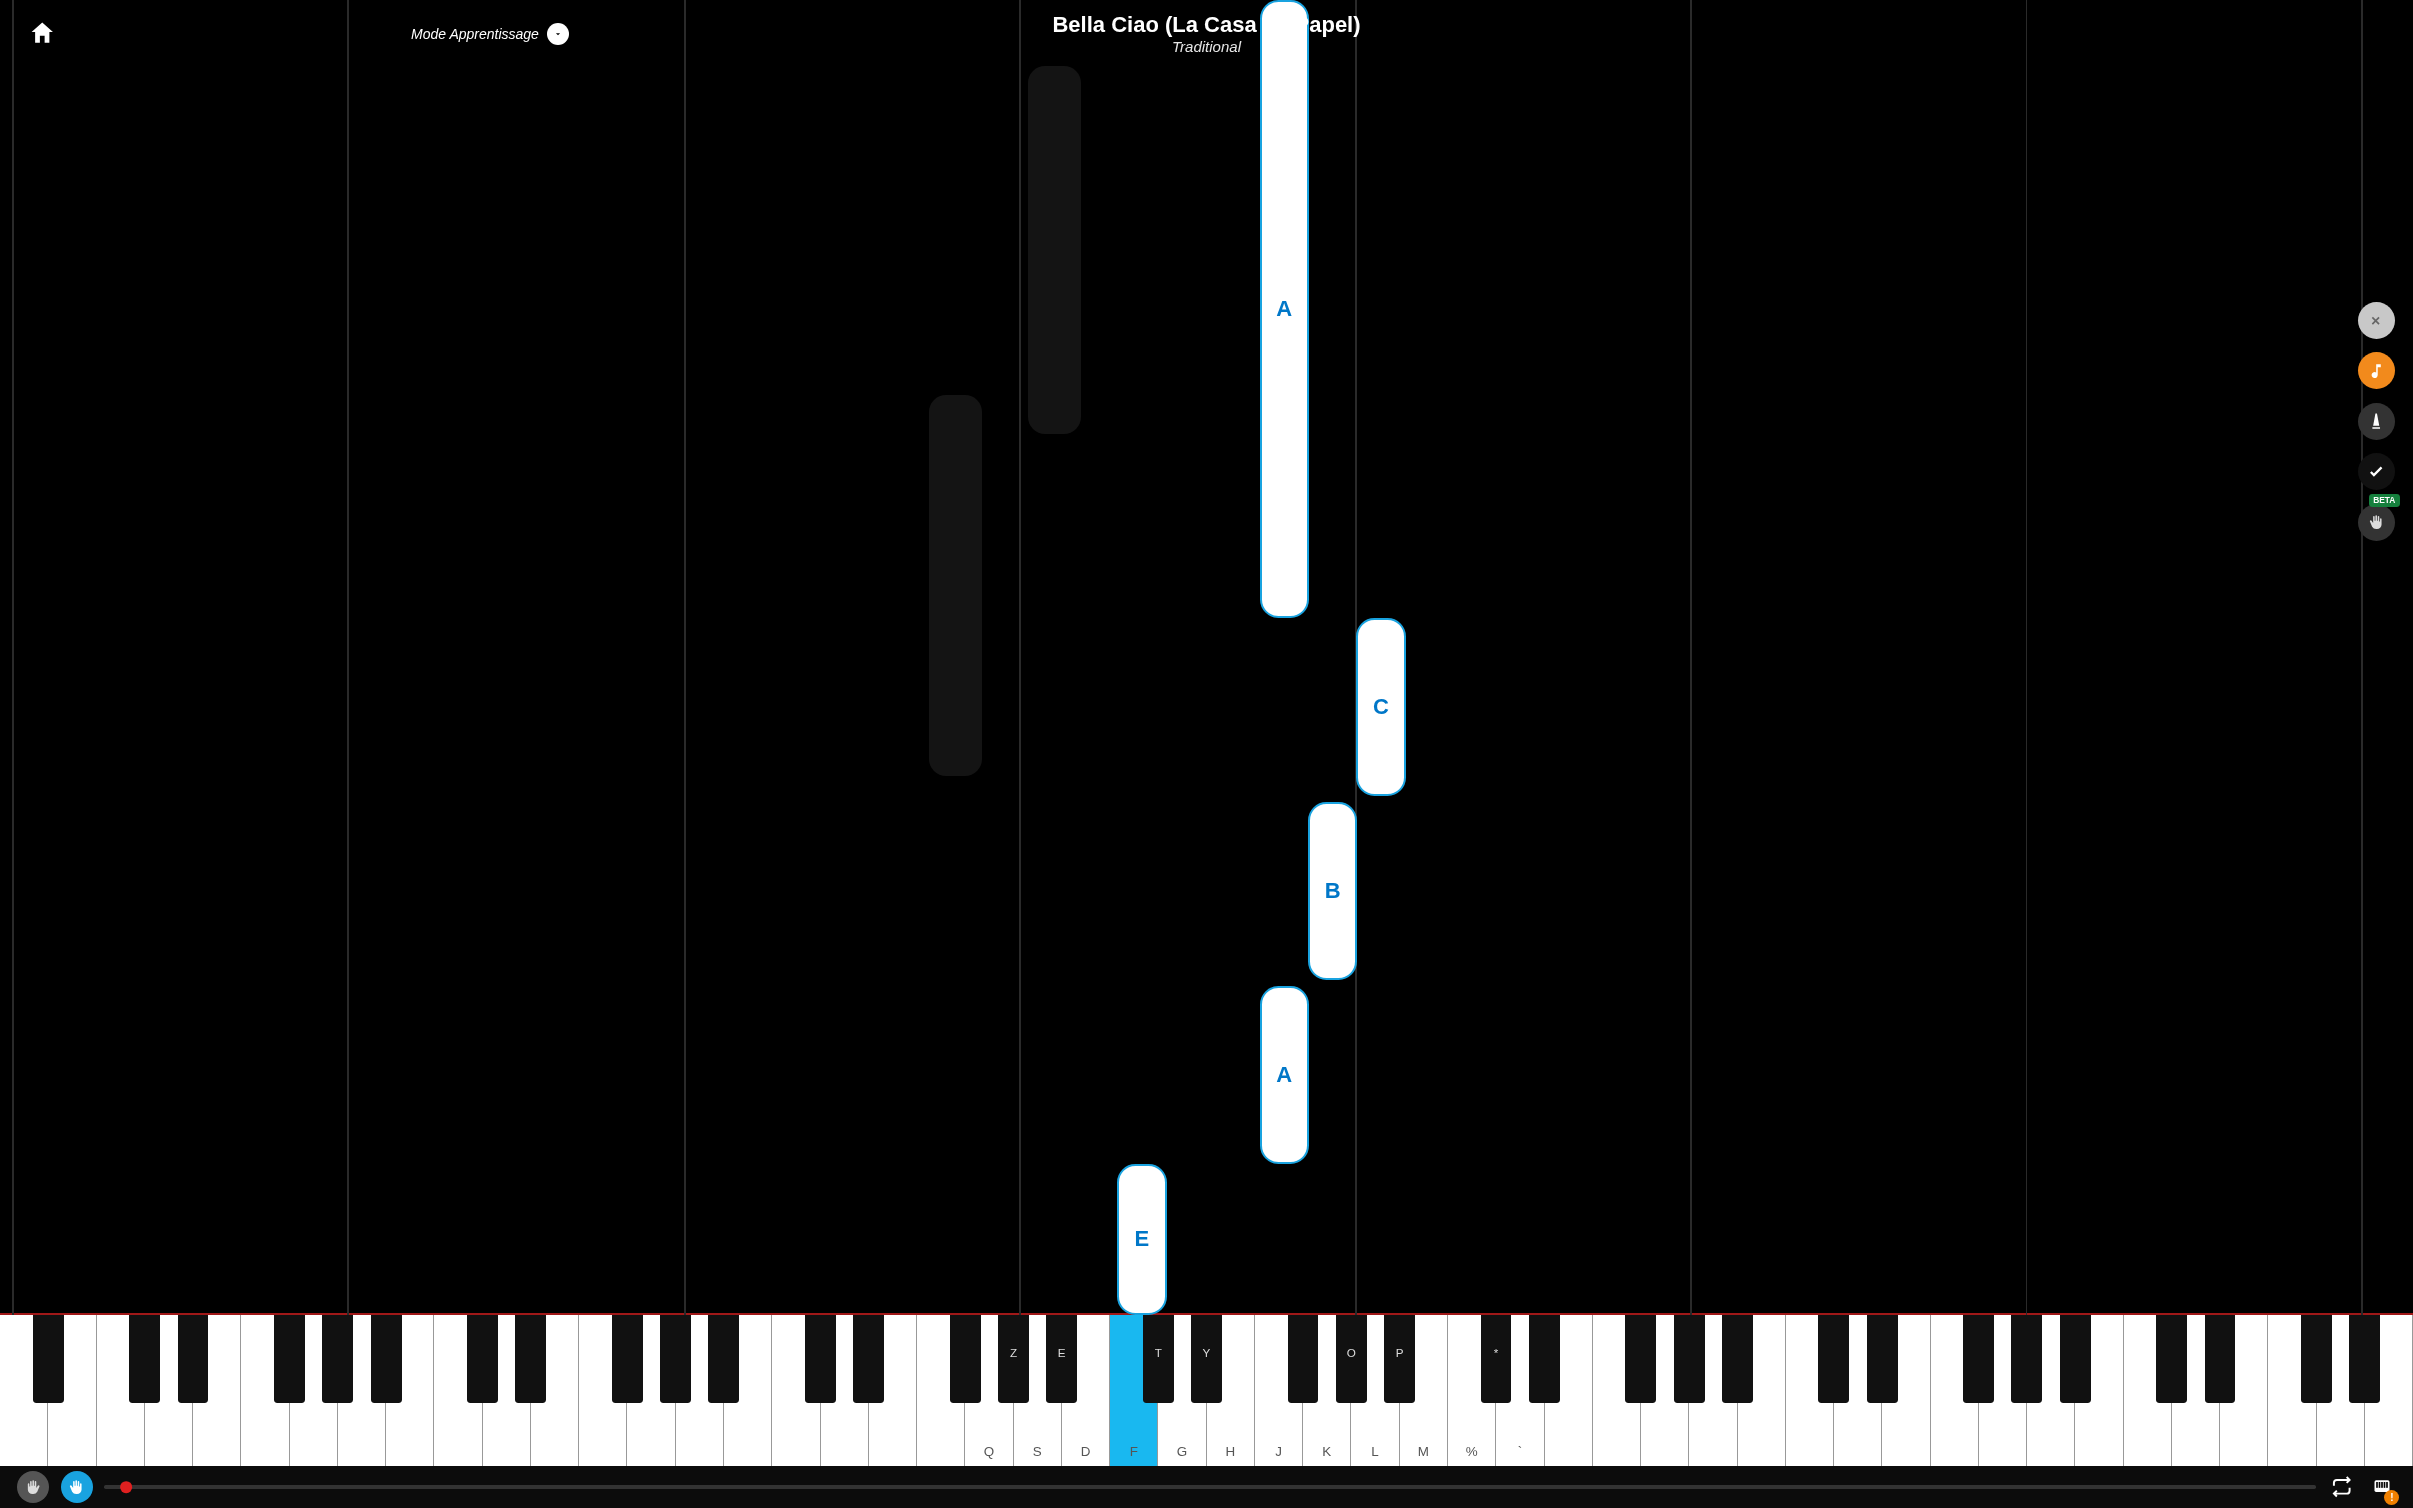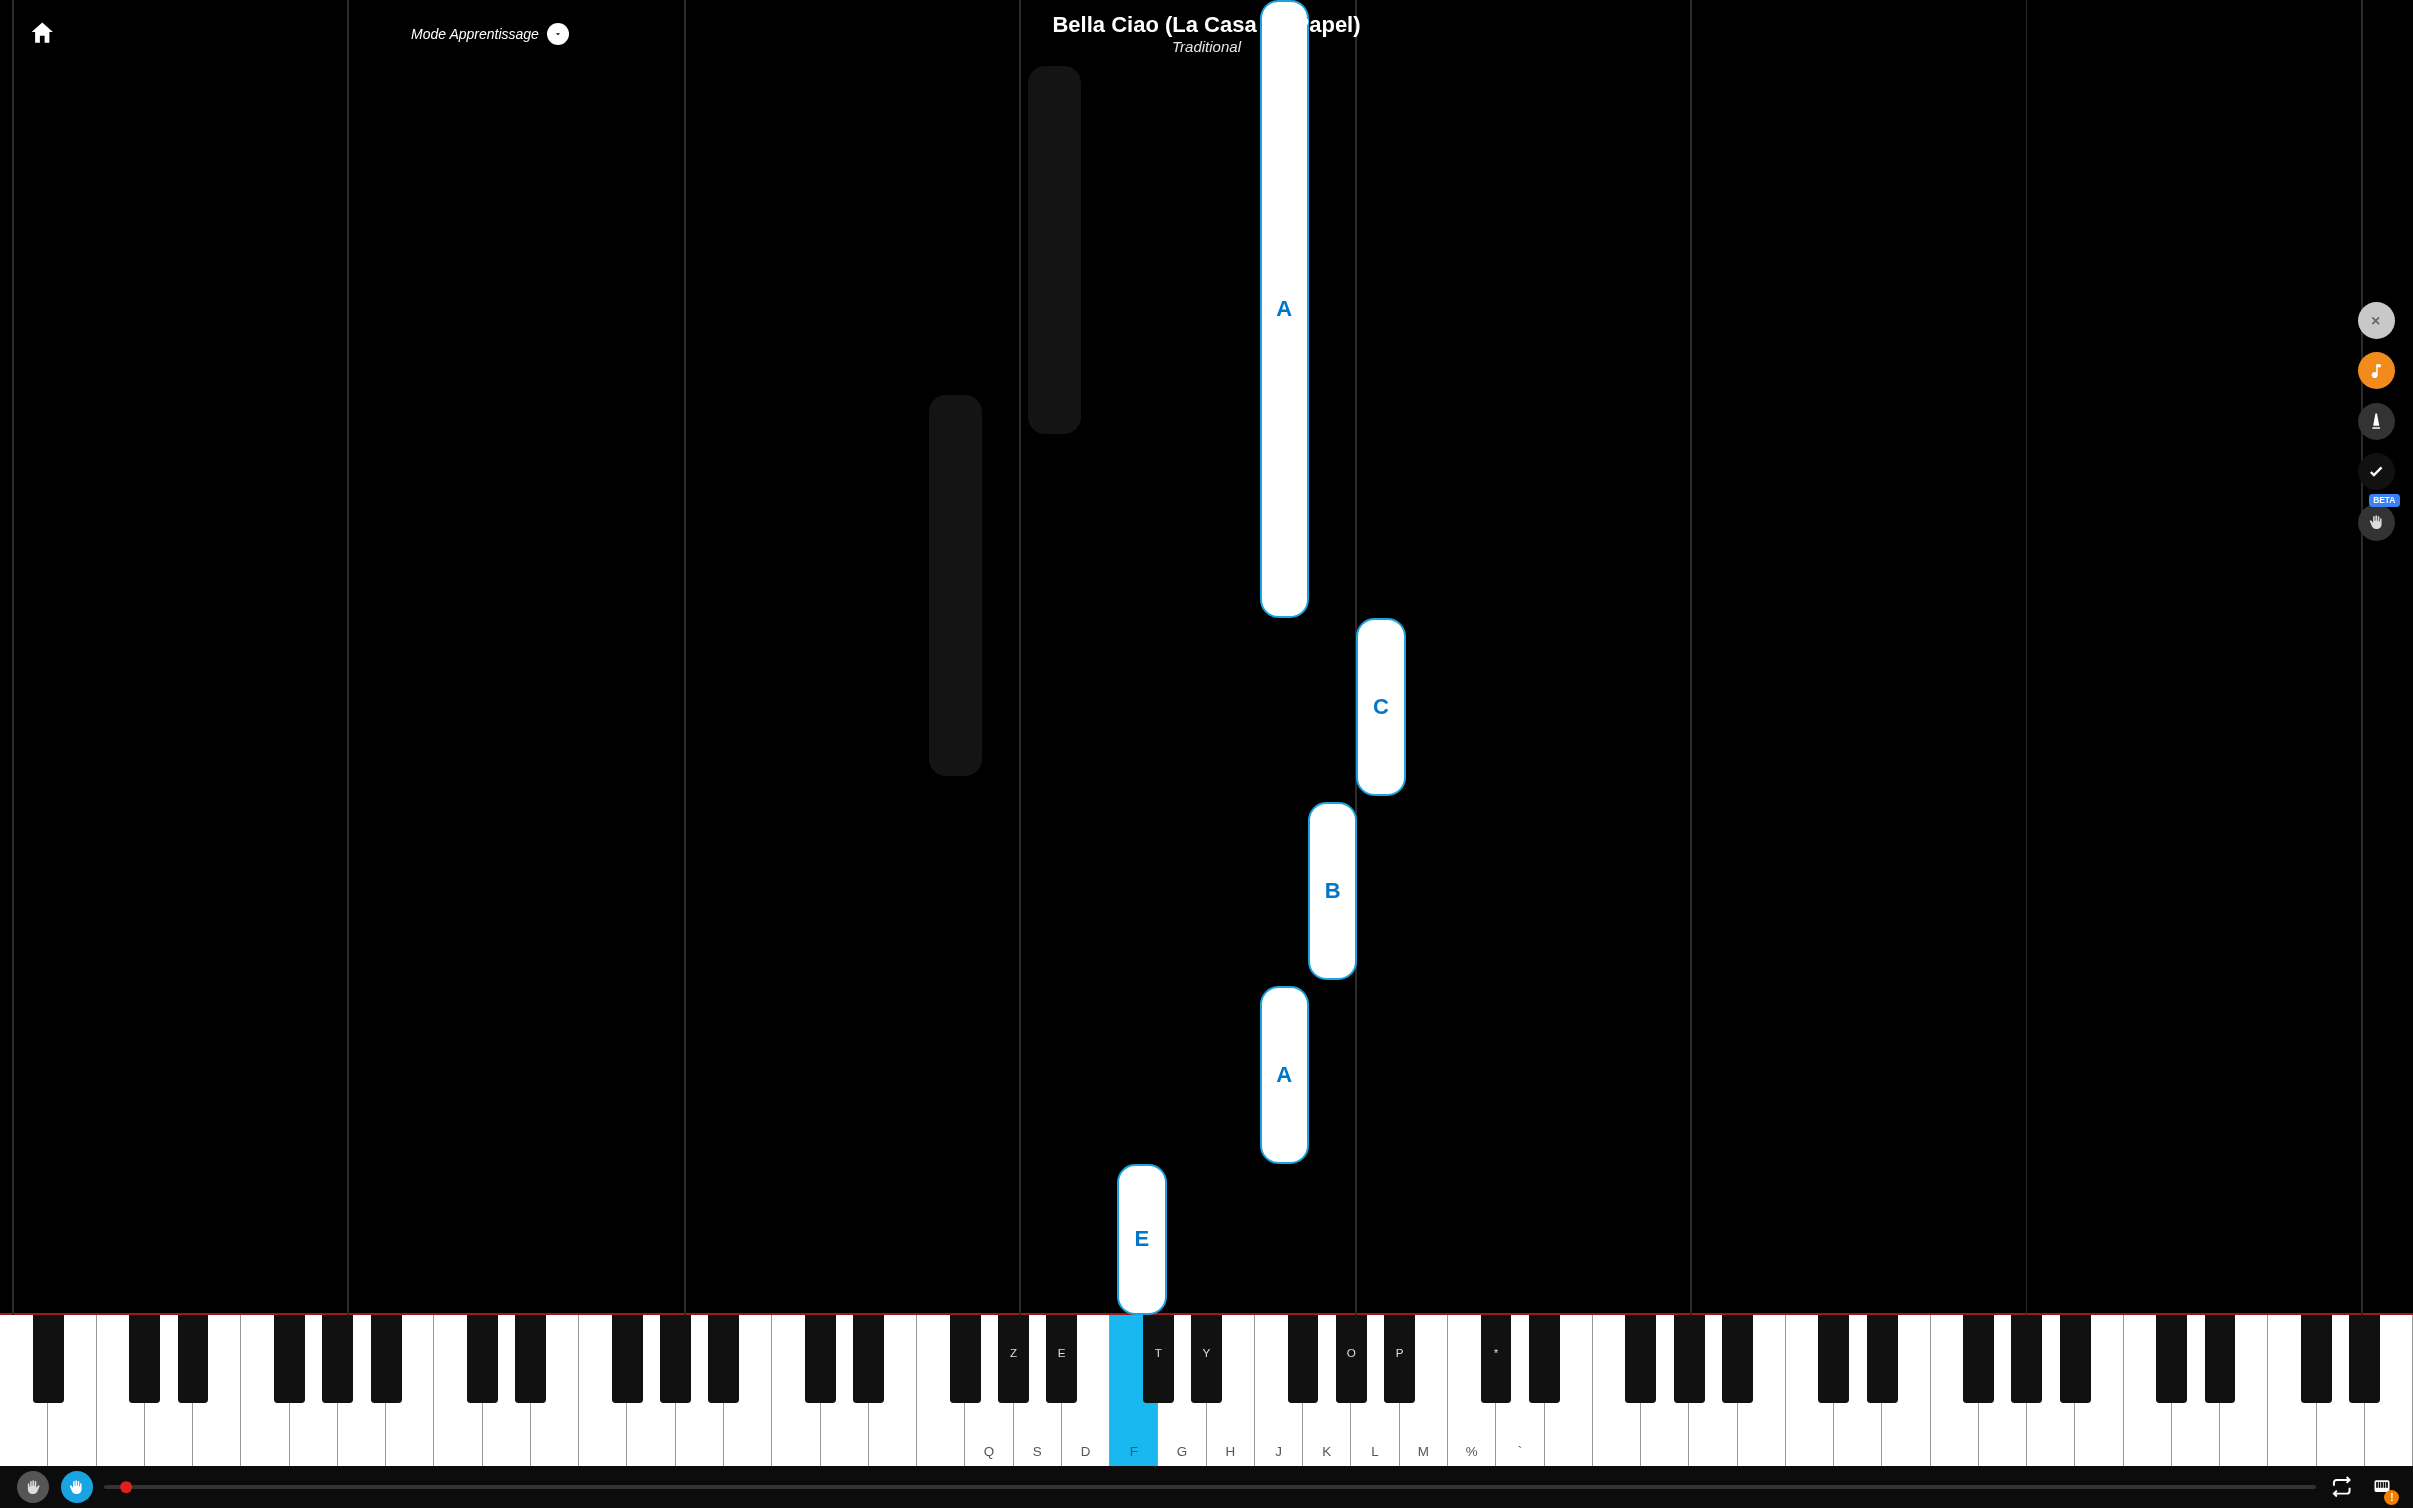--- a/index.html
+++ b/index.html
@@ -198,21 +198,21 @@
     display: flex; align-items: center; justify-content: center;
     cursor: pointer;
     position: relative;
   }
   .tool-grey { background: #c8c8c8; color:#555; }
   .tool-orange { background: #f28a1c; }
   .tool-dark { background: #333; }
   .tool-black { background: #111; }
   .beta-badge {
     position: absolute; top: -10px; right: -5px;
-    background: #3b82f6; color: #fff;
+    background: #15803d; color: #fff;
     font-size: 8.4px; font-weight: 700;
     padding: 1.7px 4.2px; border-radius: 3.4px;
   }
 </style>
 </head>
 <body>
 
 <div class="topbar">
   <div class="home-btn">
     <svg width="28.5" height="28.5" viewBox="0 0 24 24" fill="#fff">

